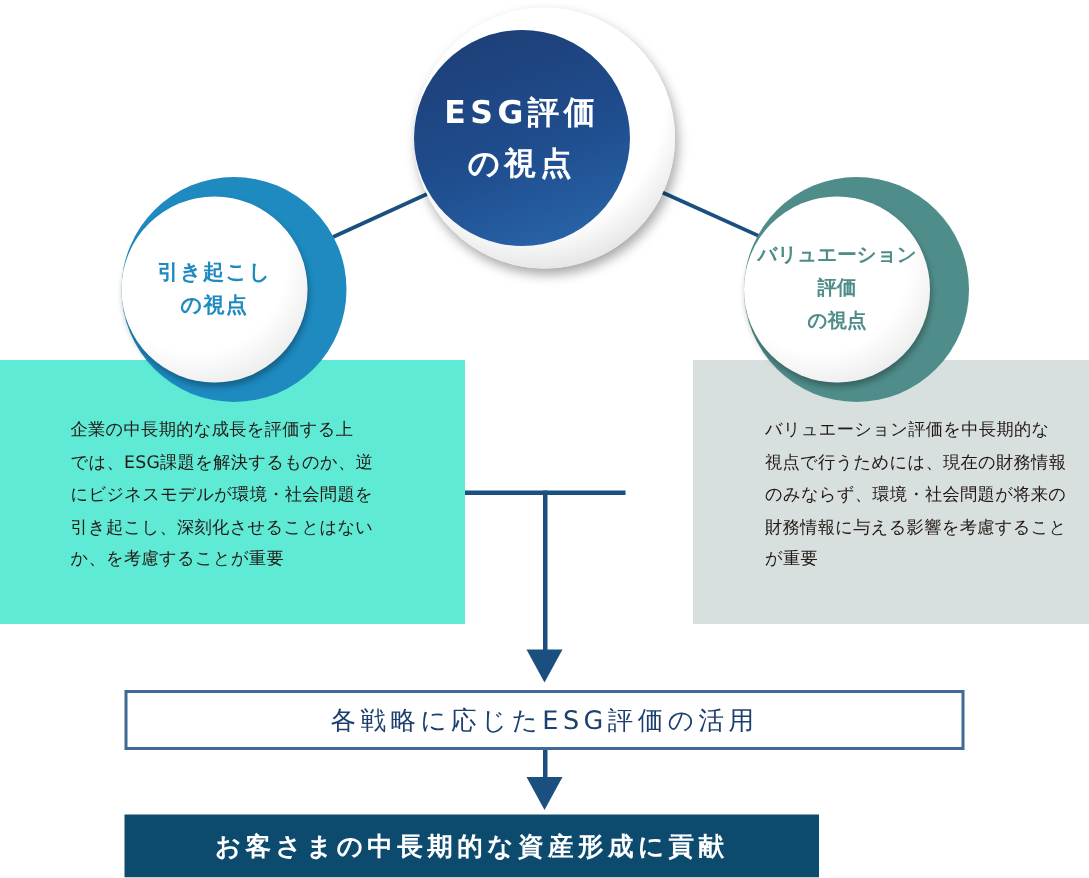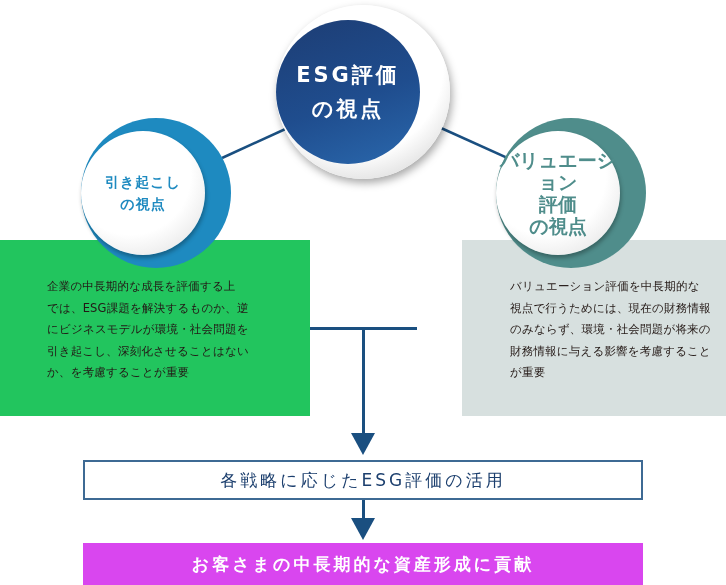--- a/index.html
+++ b/index.html
@@ -6,21 +6,21 @@
   body {
     width: 726px; height: 585px; position: relative; overflow: hidden;
     background: #ffffff;
     font-family: "DejaVu Sans", "Liberation Sans", sans-serif;
   }
   .abs { position: absolute; }
   .panel {
     position: absolute; top: 240px; height: 176px;
     box-sizing: border-box;
   }
-  .panel-left { left: 0; width: 310px; background: #22c55e; }
+  .panel-left { left: 0; width: 310px; background: #5eead4; }
   .panel-right { left: 417px; width: 309px; background: #d7e0df; margin-left: 45px; }
   .panel-text {
     position: absolute; top: 36px;
     font-size: 11.5px; line-height: 21.5px; color: #231815;
     letter-spacing: 0.2px; white-space: pre-line;
   }
   .panel-left .panel-text { left: 47px; width: 230px; }
   .panel-right .panel-text { left: 48px; width: 230px; }
 
   .circle {
@@ -47,37 +47,37 @@
   .circle-valuation { left: 496px; background: #4f8d8b; }
   .circle-side-inner {
     width: 124px; height: 124px; border-radius: 50%;
     background: radial-gradient(circle at 40% 35%, #ffffff 55%, #ebebeb 80%, #c8c8c8 100%);
     box-shadow: 1px 3px 4px rgba(0,0,0,0.3);
     display: flex; align-items: center; justify-content: center;
     text-align: center; font-weight: bold; font-size: 14px; line-height: 22px;
     white-space: pre-line; letter-spacing: 1px;
   }
   .circle-growth .circle-side-inner { color: #1e8ac0; }
-  .circle-valuation .circle-side-inner { color: #4f8d8b; font-size: 19px; letter-spacing: 0; }
+  .circle-valuation .circle-side-inner { color: #4f8d8b; font-size: 13px; letter-spacing: 0; }
 
   .line { position: absolute; background: #1a4f80; }
   .arrowhead {
     position: absolute; width: 0; height: 0;
     border-left: 12px solid transparent; border-right: 12px solid transparent;
     border-top: 22px solid #1a4f80;
   }
   .box-mid {
     position: absolute; left: 83px; top: 460px; width: 560px; height: 40px;
     box-sizing: border-box; border: 2px solid #3e6a94; background: #ffffff;
     display: flex; align-items: center; justify-content: center;
     color: #1c3f6e; font-size: 17px; font-weight: normal; letter-spacing: 3px;
   }
   .box-bottom {
-    position: absolute; left: 83px; top: 543px; width: 560px; height: 42px;
-    background: #d946ef;
+    position: absolute; left: 83px; top: 543px; width: 463px; height: 42px;
+    background: #0c4a6e;
     display: flex; align-items: center; justify-content: center;
     color: #ffffff; font-size: 17px; font-weight: bold; letter-spacing: 3px;
   }
 </style>
 </head>
 <body>
 
 <svg class="abs" style="left:0;top:0;" width="726" height="300">
   <line x1="222" y1="158" x2="292" y2="126" stroke="#1a4f80" stroke-width="2.5"></line>
   <line x1="441" y1="128" x2="512" y2="160" stroke="#1a4f80" stroke-width="2.5"></line>

